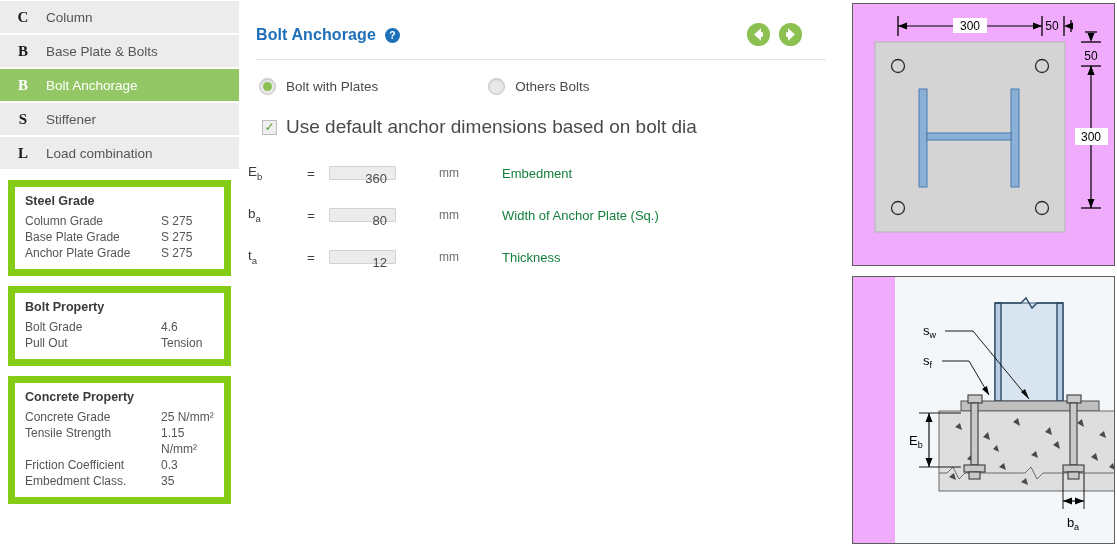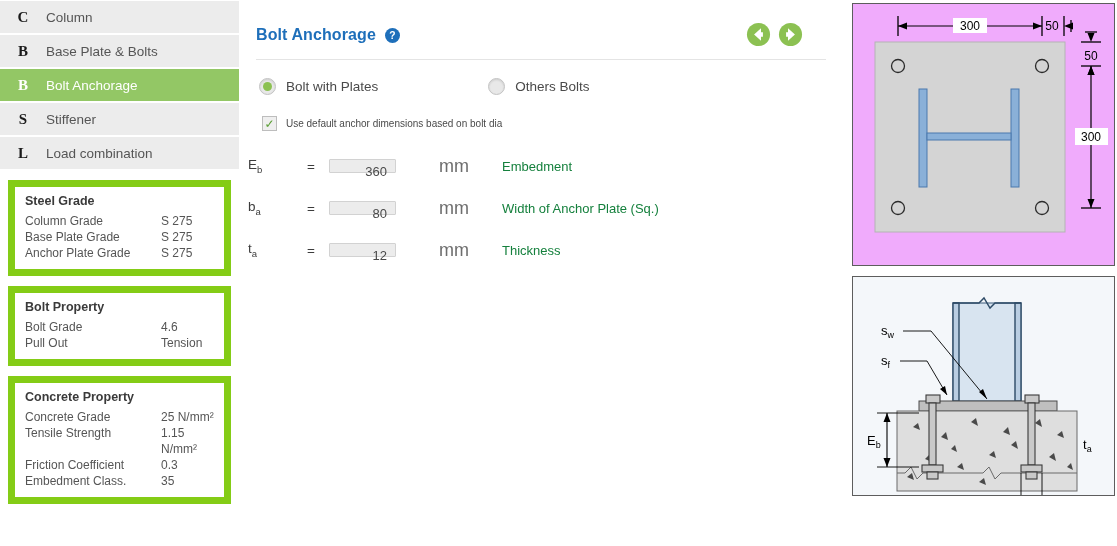--- a/index.html
+++ b/index.html
@@ -180,21 +180,21 @@
     box-sizing: border-box;
     display: flex;
     align-items: center;
     justify-content: center;
     font-size: 12px;
     color: #5a9e34;
     line-height: 1;
   }
   .check-text {
     margin-left: 9px;
-    font-size: 10px;
+    font-size: 19px;
     color: #4a4a4a;
   }
 
   
   .fields { padding: 14px 0 0 0; }
   .field-row {
     display: flex;
     align-items: center;
     height: 42px;
   }
@@ -223,21 +223,21 @@
     font-size: 13px;
     color: #4a4a4a;
     line-height: 24px;
     border-radius: 1px;
     cursor: text;
   }
   .f-unit {
     flex: 0 0 106px;
     padding-left: 43px;
     box-sizing: border-box;
-    font-size: 18px;
+    font-size: 12px;
     color: #6e6e6e;
   }
   .f-desc {
     font-size: 13px;
     color: #15803d;
   }
 
   
   #figures {
     flex: 0 0 267px;
@@ -246,21 +246,21 @@
     padding: 3px 2px 0 2px;
     height: 546px;
   }
   .fig-box {
     border: 1px solid #5d5d5d;
     box-sizing: border-box;
     background: #f0abfc;
     overflow: hidden;
   }
   #fig-plan { height: 263px; }
-  #fig-section { height: 220px; margin-top: 10px; }
+  #fig-section { height: 268px; margin-top: 10px; padding-left: 42px; }
   .fig-box svg { display: block; }
   .fig-caption {
     text-align: center;
     font-family: "Liberation Sans", sans-serif;
     font-size: 11.5px;
     color: #111;
     line-height: 14px;
   }
 </style>
 </head>

